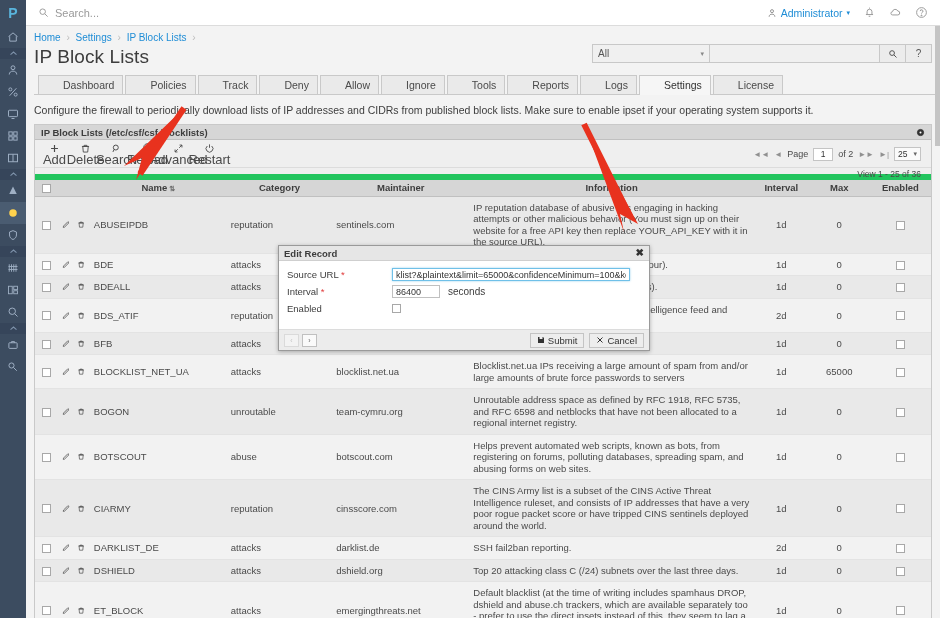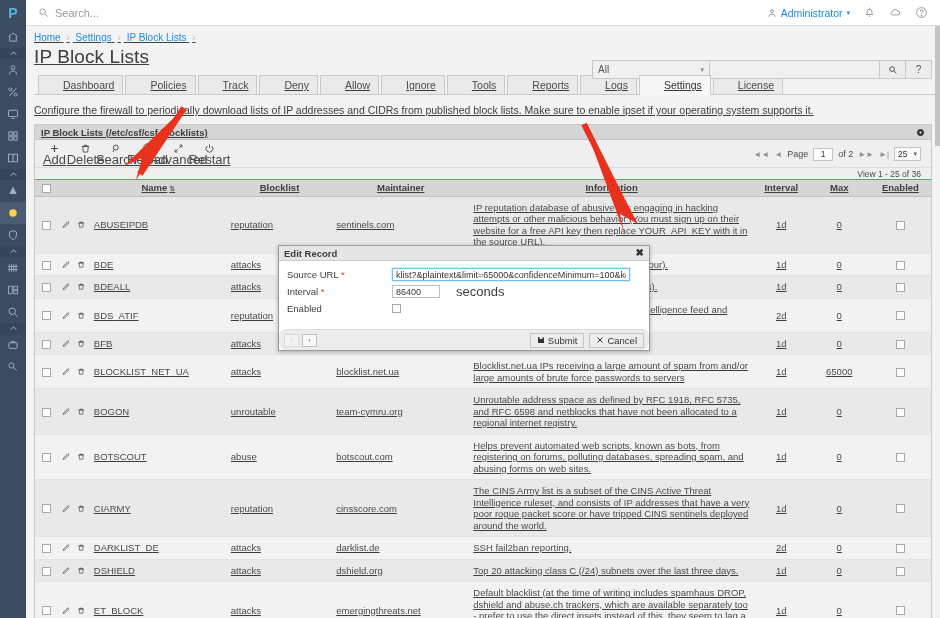--- a/index.html
+++ b/index.html
@@ -53,34 +53,34 @@
     margin-right: 12px;
   }
   .admin { display: flex; align-items: center; gap: 4px; color: #1f8dd6; font-size: 10.5px; }
   .admin svg { width: 10px; height: 10px; color:#888; }
   .topicon { color: #9a9a9a; display:flex; }
   .topicon svg { width: 13px; height: 13px; }
 
   
   .content {
     position: absolute; left: 26px; top: 26px; width: 914px; height: 592px;
-    background: #f3f3f3; overflow: hidden; text-decoration: underline;
+    background: #f3f3f3; overflow: hidden;
   }
   .crumbs { padding: 6px 0 0 8px; font-size: 10px; color: #9a9a9a; }
   .crumbs a { color: #1f8dd6; text-decoration: none; }
   .crumbs .sep { color: #bdbdbd; margin: 0 3px; }
 
   .page-title {
     font-size: 19px; color: #3d3d3d; font-weight: normal;
     padding: 3px 0 0 8px; letter-spacing: .1px;
   }
 
   
   .globalsearch {
-    position: absolute; right: 8px; top: 34px; display: flex; align-items: flex-end;
+    position: absolute; right: 8px; top: 18px; display: flex; align-items: flex-end;
   }
   .gs-select {
     width: 118px; height: 19px; background: #f0f0f0; border: 1px solid #c8c8c8;
     font-size: 10px; color: #555; display: flex; align-items: center;
     padding: 0 5px; position: relative;
   }
   .gs-select .caret { margin-left: auto; font-size: 7px; color: #888; }
   .gs-input {
     width: 170px; height: 19px; background: #f0f0f0; border: 1px solid #c8c8c8;
     border-left: none; font-size: 10px;
@@ -191,25 +191,25 @@
   .dlg-body { padding: 5px 8px 0 8px; }
   .frow { display: flex; align-items: center; height: 17px; }
   .flabel { width: 105px; font-size: 9.5px; color: #3d3d3d; }
   .req { color: #e03b3b; }
   .finput {
     height: 13px; border: 1px solid #c0c0c0; background: #fff; font-size: 9px;
     padding: 0 3px; color: #333; font-family: "Liberation Sans", sans-serif;
   }
   .finput.url { width: 238px; border: 1px solid #6fc0e8; box-shadow: 0 0 2px rgba(111,192,232,.7); }
   .finput.small { width: 48px; }
-  .funit { margin-left: 16px; font-size: 13px; color: #3d3d3d; }
+  .funit { margin-left: 8px; font-size: 10px; color: #3d3d3d; }
   .dlg-foot {
     position: absolute; left: 0; bottom: 0; width: 100%; height: 21px;
     background: #ececec; border-top: 1px solid #dcdcdc;
-    display: flex; align-items: center; padding: 0 5px; border-radius: 8px;
+    display: flex; align-items: center; padding: 0 5px;
   }
   .navbtn {
     width: 15px; height: 13px; border: 1px solid #c0c0c0; background: #fafafa;
     display: flex; align-items: center; justify-content: center;
     font-size: 7px; color: #666; margin-right: 3px;
   }
   .navbtn.dis { color: #c4c4c4; border-color:#dadada; background:#f3f3f3; }
   .dlg-foot .right { margin-left: auto; display: flex; gap: 5px; }
   .dbtn {
     display: flex; align-items: center; gap: 3px; font-size: 9.5px; color: #333;
@@ -484,35 +484,35 @@
           <span>of 2</span>
           <span class="navico">►►</span>
           <span class="navico">►|</span>
           <div class="pg-select">
             <span>25</span>
             <span class="caret">▾</span>
           </div>
         </div>
       </div>
 
-      <div style="position:relative;height:12px;background:#efefef;border-bottom:1px solid #22c55e;">
+      <div style="position:relative;height:12px;background:#efefef;border-bottom:6px solid #22c55e;">
         <span class="viewcount" style="top:1px">View 1 - 25 of 36</span>
       </div>
 
       <table>
         <thead>
           <tr>
             <th class="c-check">
               <span class="cb"></span>
             </th>
             <th class="c-act"></th>
             <th class="c-name">
               <span>Name</span><span class="sortico">⇅</span>
             </th>
-            <th class="c-cat">Blocklist</th>
+            <th class="c-cat">Category</th>
             <th class="c-maint">Maintainer</th>
             <th class="c-info">Information</th>
             <th class="c-int">Interval</th>
             <th class="c-max">Max</th>
             <th class="c-en">Enabled</th>
           </tr>
         </thead>
         <tbody id="tbody">
             <tr>
               <td class="c-check"><span class="cb"></span></td>

